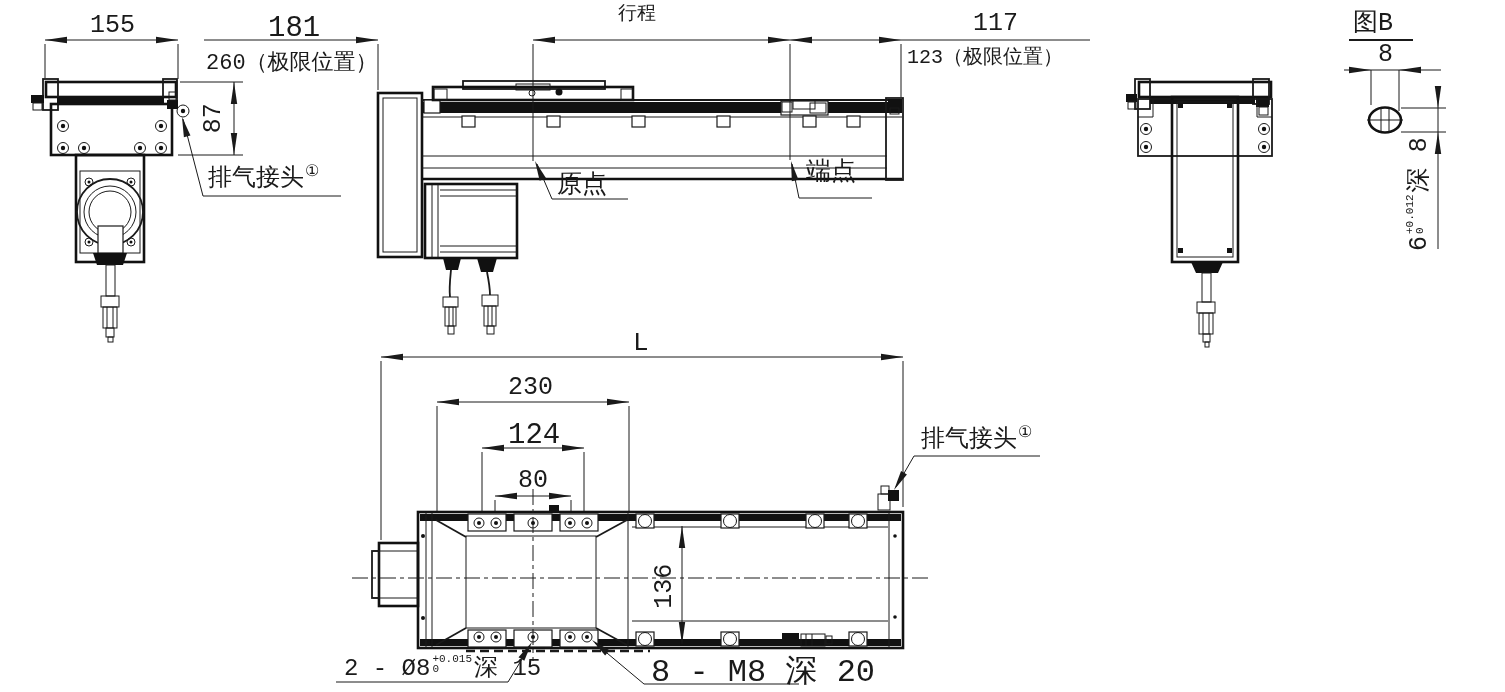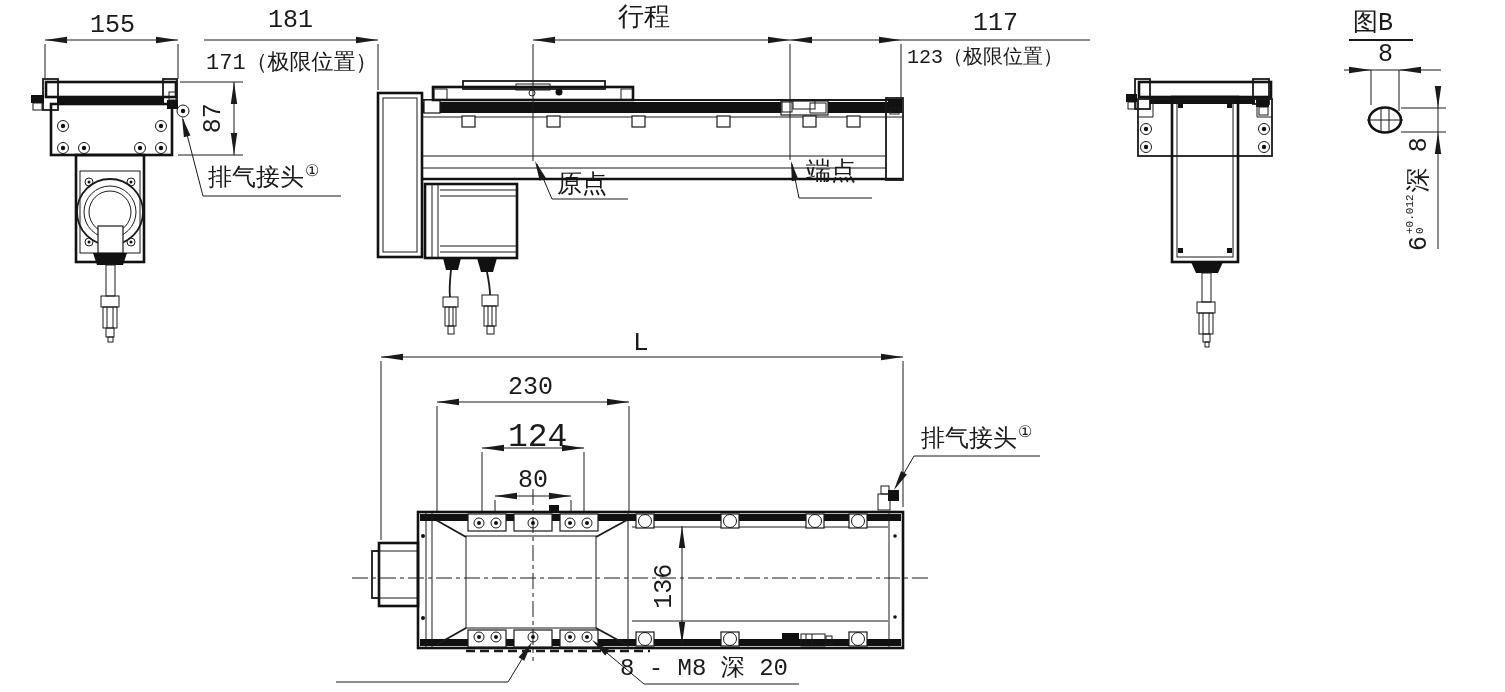--- a/index.html
+++ b/index.html
@@ -379,40 +379,41 @@
 
     <line x1="644" y1="684" x2="799" y2="684" class="thin"></line>
     <line x1="644" y1="684" x2="595" y2="643" class="thin"></line>
     <g transform="translate(592,640) rotate(-140)">
           <polygon points="0,0 -20,-3.4 -20,3.4" class="arrow"></polygon>
         </g>
   </g>
 </svg>
 
 <div class="t" style="left:90px;top:13px;font-size:25px">155</div>
-<div class="t" style="left:268px;top:8px;font-size:25px">181</div>
-<div class="t" style="left:618px;top:5px;font-size:26px">行程</div>
+<div class="t" style="left:268px;top:14px;font-size:29px">181</div>
+<div class="t" style="left:618px;top:5px;font-size:19px">行程</div>
 <div class="t" style="left:973px;top:11px;font-size:25px">117</div>
-<div class="t" style="left:206px;top:52px;font-size:22px">171（极限位置）</div>
+<div class="t" style="left:206px;top:52px;font-size:22px">260（极限位置）</div>
 <div class="t" style="left:907px;top:47px;font-size:20px">123（极限位置）</div>
 <div class="t rot" style="left:184px;top:105px;width:60px;text-align:center;font-size:25px">87</div>
 
 <div class="t" style="left:208px;top:166px;font-size:24px"><span>排气接头</span><span class="sup">①</span></div>
 
 <div class="t" style="left:557px;top:173px;font-size:25px">原点</div>
 <div class="t" style="left:806px;top:160px;font-size:25px">端点</div>
 
 <div class="t" style="left:1353px;top:11px;font-size:25px">图B</div>
 <div class="t" style="left:1378px;top:42px;font-size:25px">8</div>
 <div class="t rot" style="left:1365px;top:181px;width:110px;height:30px;text-align:center;font-size:25px"><span>6</span><span class="tol"><span>+0.012</span><span>0</span></span><span>深 8</span></div>
 
 <div class="t" style="left:633px;top:330px;font-size:26px">L</div>
 <div class="t" style="left:508px;top:375px;font-size:25px">230</div>
-<div class="t" style="left:508px;top:421px;font-size:33px">124</div>
+<div class="t" style="left:508px;top:421px;font-size:29px">124</div>
 <div class="t" style="left:518px;top:468px;font-size:25px">80</div>
 <div class="t rot" style="left:635px;top:573px;width:60px;text-align:center;font-size:25px">136</div>
 
 <div class="t" style="left:921px;top:427px;font-size:24px"><span>排气接头</span><span class="sup">①</span></div>
 
-
-<div class="t" style="left:620px;top:656px;font-size:24px">8 - M8 深 20</div>
+<div class="t" style="left:344px;top:654px;font-size:24px"><span>2 - Ø8</span><span class="tol"><span>+0.015</span><span>0</span></span><span>深 15</span></div>
+
+<div class="t" style="left:651px;top:656px;font-size:32px">8 - M8 深 20</div>
 
 </div>
 
 </body></html>

